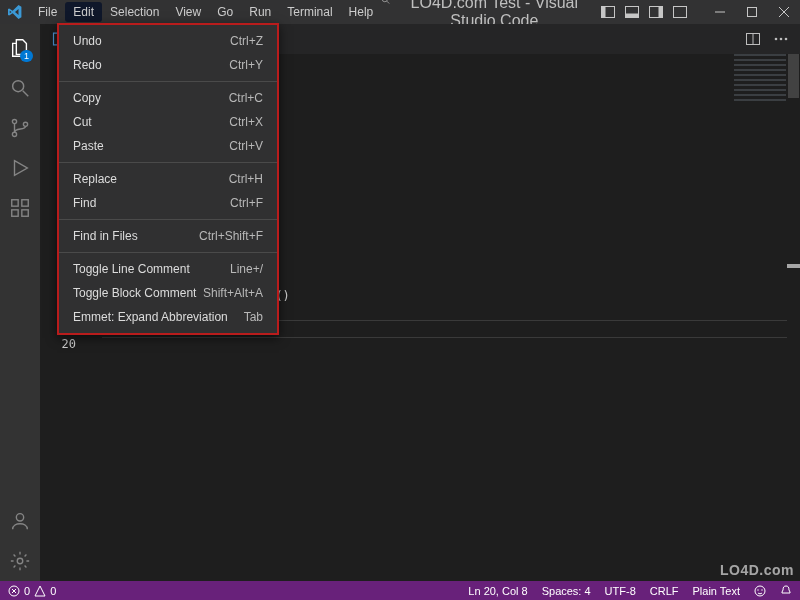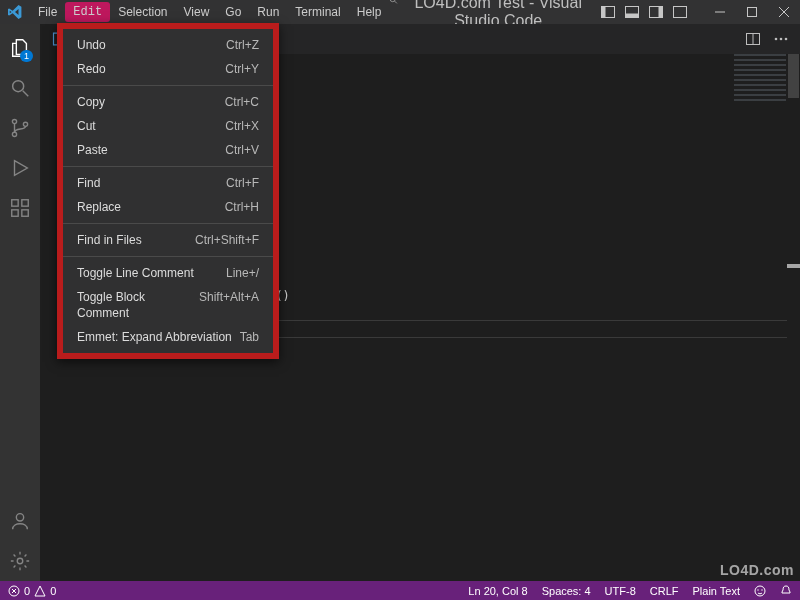--- a/index.html
+++ b/index.html
@@ -27,21 +27,21 @@
     margin: 0 6px 0 6px;
     display: flex; align-items: center; justify-content: center;
   }
   .titlebar .menus { display: flex; }
   .titlebar .menu-item {
     padding: 3px 8px;
     color: #cccccc;
     cursor: default;
     border-radius: 3px;
   }
-  .titlebar .menu-item.active { background: #be185d; font-family: Liberation Mono, monospace; }
+  .titlebar .menu-item.active { background: #0f172a; }
   .titlebar .center {
     flex: 1;
     text-align: center;
     color: #bfbfbf;
     font-size: 16px;
     display:flex; align-items:flex-start; justify-content:center;
     gap:2px;
   }
   .titlebar .win-controls { display: flex; align-items: center; gap:0; }
   .titlebar .layout-btns { display:flex; margin-right:12px; gap:0;}
@@ -152,21 +152,21 @@
   }
   .vscroll .thumb { position:absolute; left:1px; top:0; width:11px; height:44px; background:#424242;}
   .vscroll .mark { position:absolute; left:0; right:0; height:4px; background:#a6a6a6; top:210px;}
   
   .dropdown {
     position: absolute;
     left: 57px; top: 23px;
     width: 222px;
     background: #303031;
     box-shadow: 0 3px 10px rgba(0,0,0,0.6);
-    border: 6px solid #b91c1c;
+    border: 2px solid #b91c1c;
     padding: 4px 0;
     z-index: 50;
     font-size: 12px;
     color: #dcdcdc;
   }
   .dropdown .row {
     display: flex; justify-content: space-between;
     padding: 4px 14px;
     line-height: 16px;
     cursor: default;
@@ -383,26 +383,26 @@
     <div class="row">
       <span>Cut</span>
       <span class="sc">Ctrl+X</span>
     </div>
     <div class="row">
       <span>Paste</span>
       <span class="sc">Ctrl+V</span>
     </div>
     <div class="sep"></div>
     <div class="row">
+      <span>Replace</span>
+      <span class="sc">Ctrl+H</span>
+    </div>
+    <div class="row">
       <span>Find</span>
       <span class="sc">Ctrl+F</span>
-    </div>
-    <div class="row">
-      <span>Replace</span>
-      <span class="sc">Ctrl+H</span>
     </div>
     <div class="sep"></div>
     <div class="row">
       <span>Find in Files</span>
       <span class="sc">Ctrl+Shift+F</span>
     </div>
     <div class="sep"></div>
     <div class="row">
       <span>Toggle Line Comment</span>
       <span class="sc">Line+/</span>

